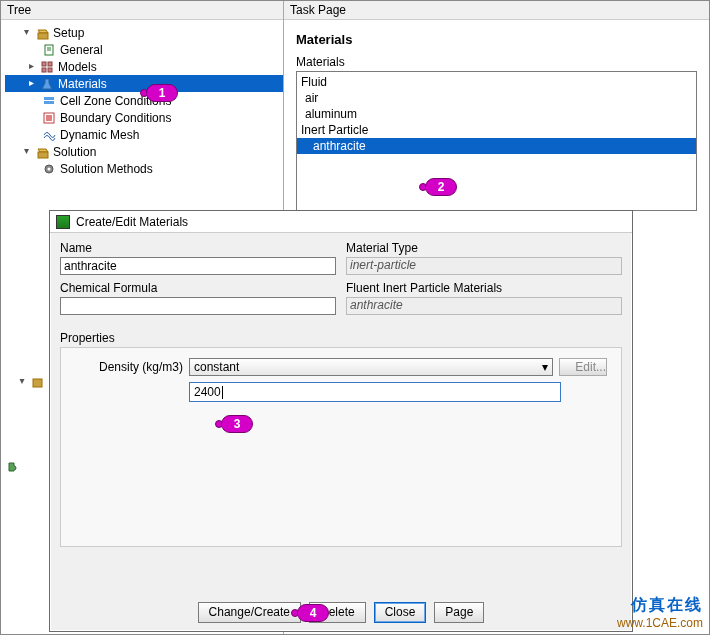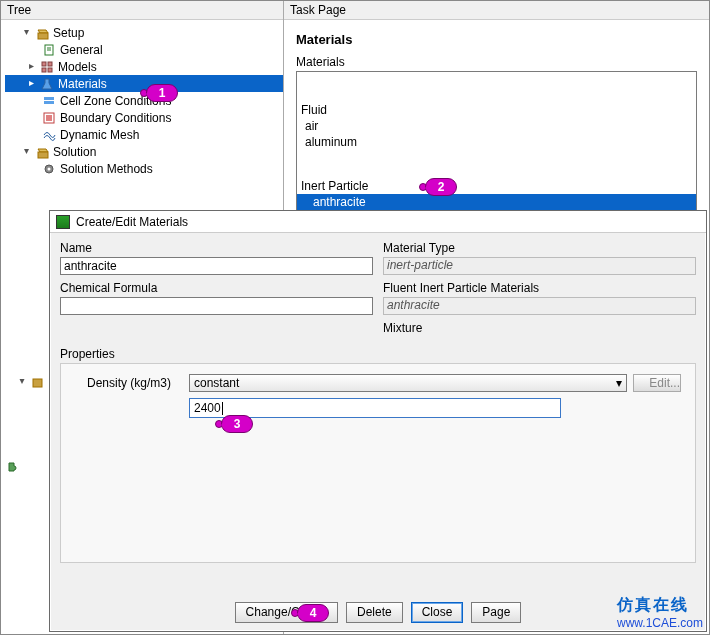--- a/index.html
+++ b/index.html
@@ -13,52 +13,52 @@
 .ic { width: 16px; height: 16px; display: inline-flex; align-items: center; justify-content: center; margin-right: 3px; }
 .sel { background: #0a64c8; color: #fff; }
 .in1 { padding-left: 36px; }
 .in0 { padding-left: 16px; }
 .taskpanel { flex: 1; background: #fff; }
 .taskbody { padding: 8px 12px; }
 .mtitle { font-weight: bold; margin: 4px 0 8px 0; font-size: 13px; }
 .mlbl { margin-bottom: 2px; }
 .mlist { border: 1px solid #7a7a7a; background: #fff; padding: 2px 0; height: 140px; }
 .mlist .mi { padding: 1px 8px; }
-.mlist .mhdr { padding: 1px 4px; margin-top: 28px; }
+.mlist .mhdr { padding: 1px 4px; }
 .msel { background: #0a64c8; color: #fff; padding: 1px 16px !important; }
 
-.dialog { position: absolute; left: 48px; top: 209px; width: 658px; height: 422px; background: #f0f0f0; border: 1px solid #6a6a6a; box-shadow: 0 0 0 1px #fff inset; }
+.dialog { position: absolute; left: 48px; top: 209px; width: 584px; height: 422px; background: #f0f0f0; border: 1px solid #6a6a6a; box-shadow: 0 0 0 1px #fff inset; }
 .dtitle { height: 22px; display: flex; align-items: center; padding: 0 6px; background: #fff; border-bottom: 1px solid #ccc; }
 .dtitle .sq { width: 14px; height: 14px; background: linear-gradient(#2aa02a,#1c7a1c); border: 1px solid #333; margin-right: 6px; }
 .dbody { padding: 8px 10px; }
 .toprow { display: flex; gap: 10px; }
 .col { flex: 1; }
 .flabel { margin-bottom: 2px; }
 .inp { width: 100%; height: 18px; border: 1px solid #7a7a7a; background: #fff; padding: 0 3px; font-family: inherit; font-size: 12px; }
 .ro { background: #eee; border: 1px solid #bbb; color: #555; font-style: italic; }
 .gap { height: 6px; }
 .propbox { margin-top: 10px; }
 .propinner { border: 1px solid #ccc; background: #f8f8f8; height: 200px; padding: 10px 14px; margin-top: 2px; position: relative; }
 .proprow { display: flex; align-items: center; gap: 6px; }
-.plabel { width: 108px; text-align: center; }
+.plabel { width: 108px; text-align: right; }
 .combo { flex: 1; height: 18px; border: 1px solid #7a7a7a; background: linear-gradient(#fff,#e7e7e7); display: flex; align-items: center; justify-content: space-between; padding: 0 4px; }
 .btns { width: 48px; height: 18px; border: 1px solid #aaa; background: linear-gradient(#fff,#ddd); text-align: right; line-height: 16px; color: #888; }
 .densval { margin-top: 6px; margin-left: 114px; width: 372px; height: 20px; border: 1px solid #3a77c8; background: #fff; padding: 1px 4px; display: flex; align-items: center; }
 .btnbar { position: absolute; bottom: 8px; left: 0; right: 0; display: flex; justify-content: center; gap: 8px; }
 .btn { height: 21px; padding: 0 10px; border: 1px solid #7a7a7a; background: linear-gradient(#fff,#e0e0e0); line-height: 19px; }
 .btn.def { border: 1px solid #0a64c8; box-shadow: 0 0 0 1px #6aa6e8 inset; }
 
 .callout { position: absolute; z-index: 50; display: flex; align-items: center; }
 .callout .dot { width: 8px; height: 8px; background: #d400c8; border-radius: 50%; border: 1px solid #7a006f; }
 .callout .bubble { background: #d400c8; color: #fff; border: 1px solid #7a006f; border-radius: 9px; height: 18px; min-width: 32px; padding: 0 10px 0 10px; display: flex; align-items: center; justify-content: center; font-weight: bold; margin-left: -2px; position: relative; }
 .callout .bubble::before { content: ""; position: absolute; left: -6px; top: 4px; border: 5px solid transparent; border-right-color: #d400c8; }
 
-.wm-right { position: absolute; right: 6px; bottom: 4px; text-align: left; z-index: 60; }
+.wm-right { position: absolute; right: 6px; bottom: 4px; text-align: right; z-index: 60; }
 .wm-right .cn { color: #0a64c8; font-weight: bold; font-size: 16px; letter-spacing: 2px; }
-.wm-right .url { color: #1d4ed8; font-size: 12px; }
+.wm-right .url { color: #a16207; font-size: 12px; }
 .leftstub { position: absolute; left: 2px; top: 372px; width: 44px; }
 .leftstub .r { height: 17px; display: flex; align-items: center; padding-left: 14px; }
 svg { display: block; }
 </style>
 </head>
 <body>
 
 <div class="cols">
 
   <div class="treepanel">
@@ -203,21 +203,20 @@
         <div class="flabel">Chemical Formula</div>
         <input class="inp" value="" style="">
       </div>
       <div class="col">
         <div class="flabel">Material Type</div>
         <div class="inp ro">inert-particle</div>
         <div class="gap"></div>
         <div class="flabel">Fluent Inert Particle Materials</div>
         <div class="inp ro">anthracite</div>
         <div class="gap"></div>
-        <div class="flabel">Mixture</div>
       </div>
     </div>
 
     <div class="propbox">
       <div>Properties</div>
       <div class="propinner">
         <div class="proprow">
           <div class="plabel">Density (kg/m3)</div>
           <div class="combo">
             <span>constant</span>

